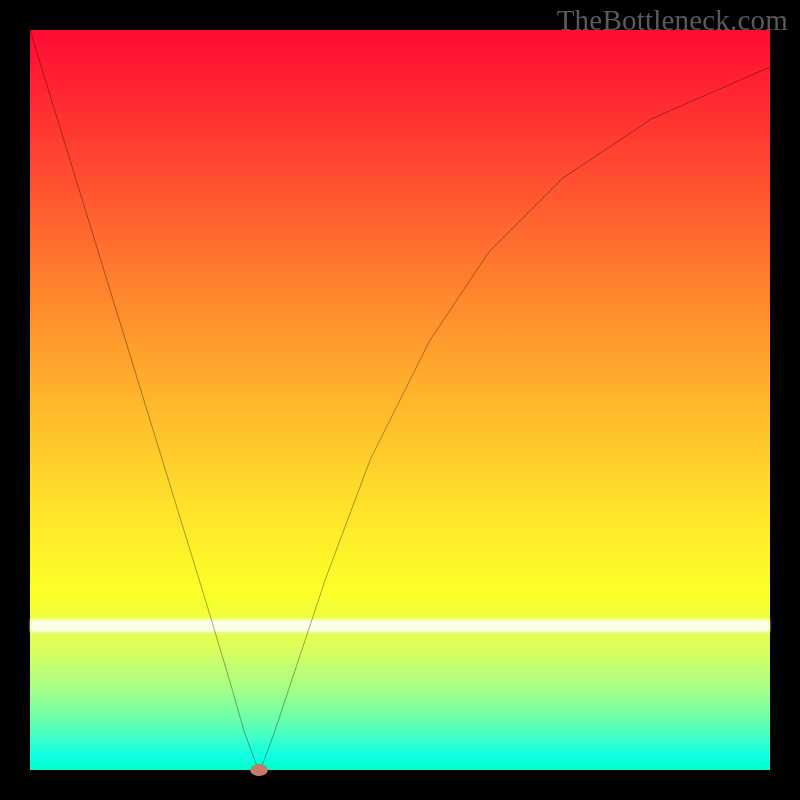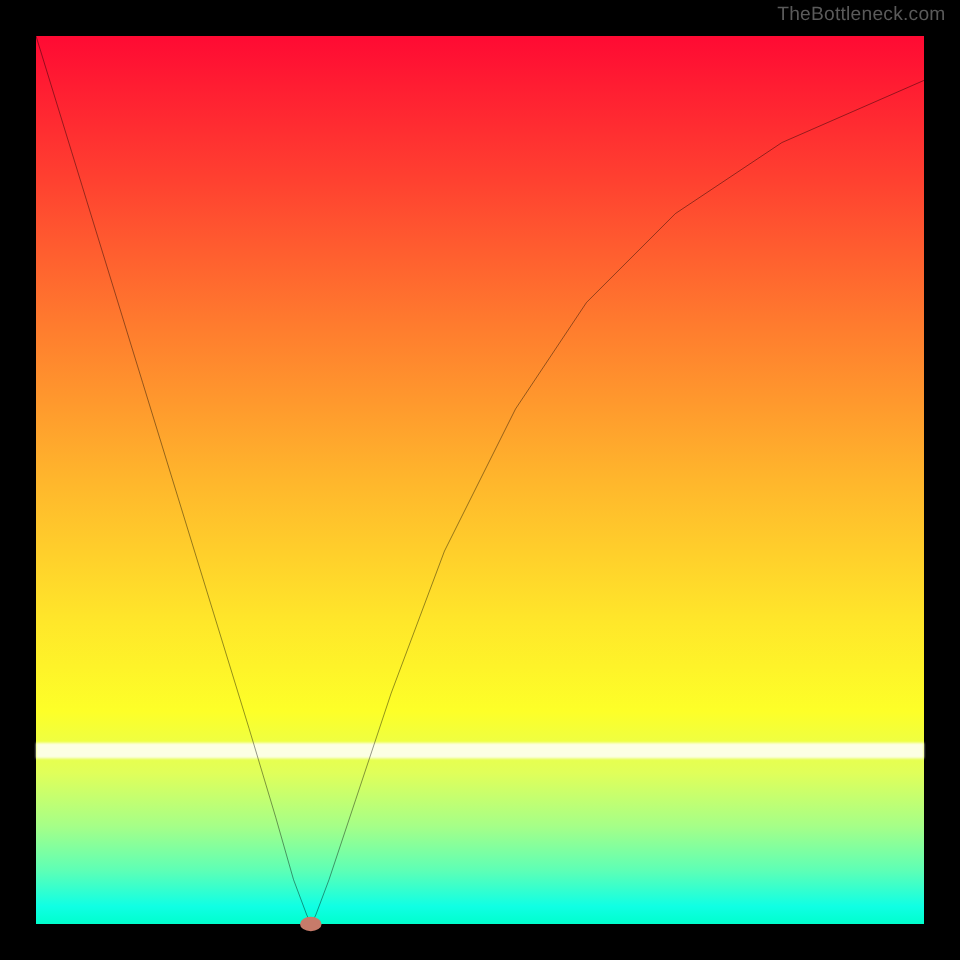--- a/index.html
+++ b/index.html
@@ -7,22 +7,22 @@
   .frame {
     position: relative;
     width: 800px;
     height: 800px;
     background: #000;
   }
   .watermark {
     position: absolute;
     top: 4px;
     right: 12px;
-    font-family: Liberation Sans, sans-serif;
-    font-size: 16px;
+    font-family: Liberation Serif, serif;
+    font-size: 29px;
     font-weight: 500;
     color: #5a5a5a;
     z-index: 10;
     letter-spacing: 0.2px;
   }
   .plot-area {
     position: absolute;
     left: 30px;
     top: 30px;
     width: 740px;

